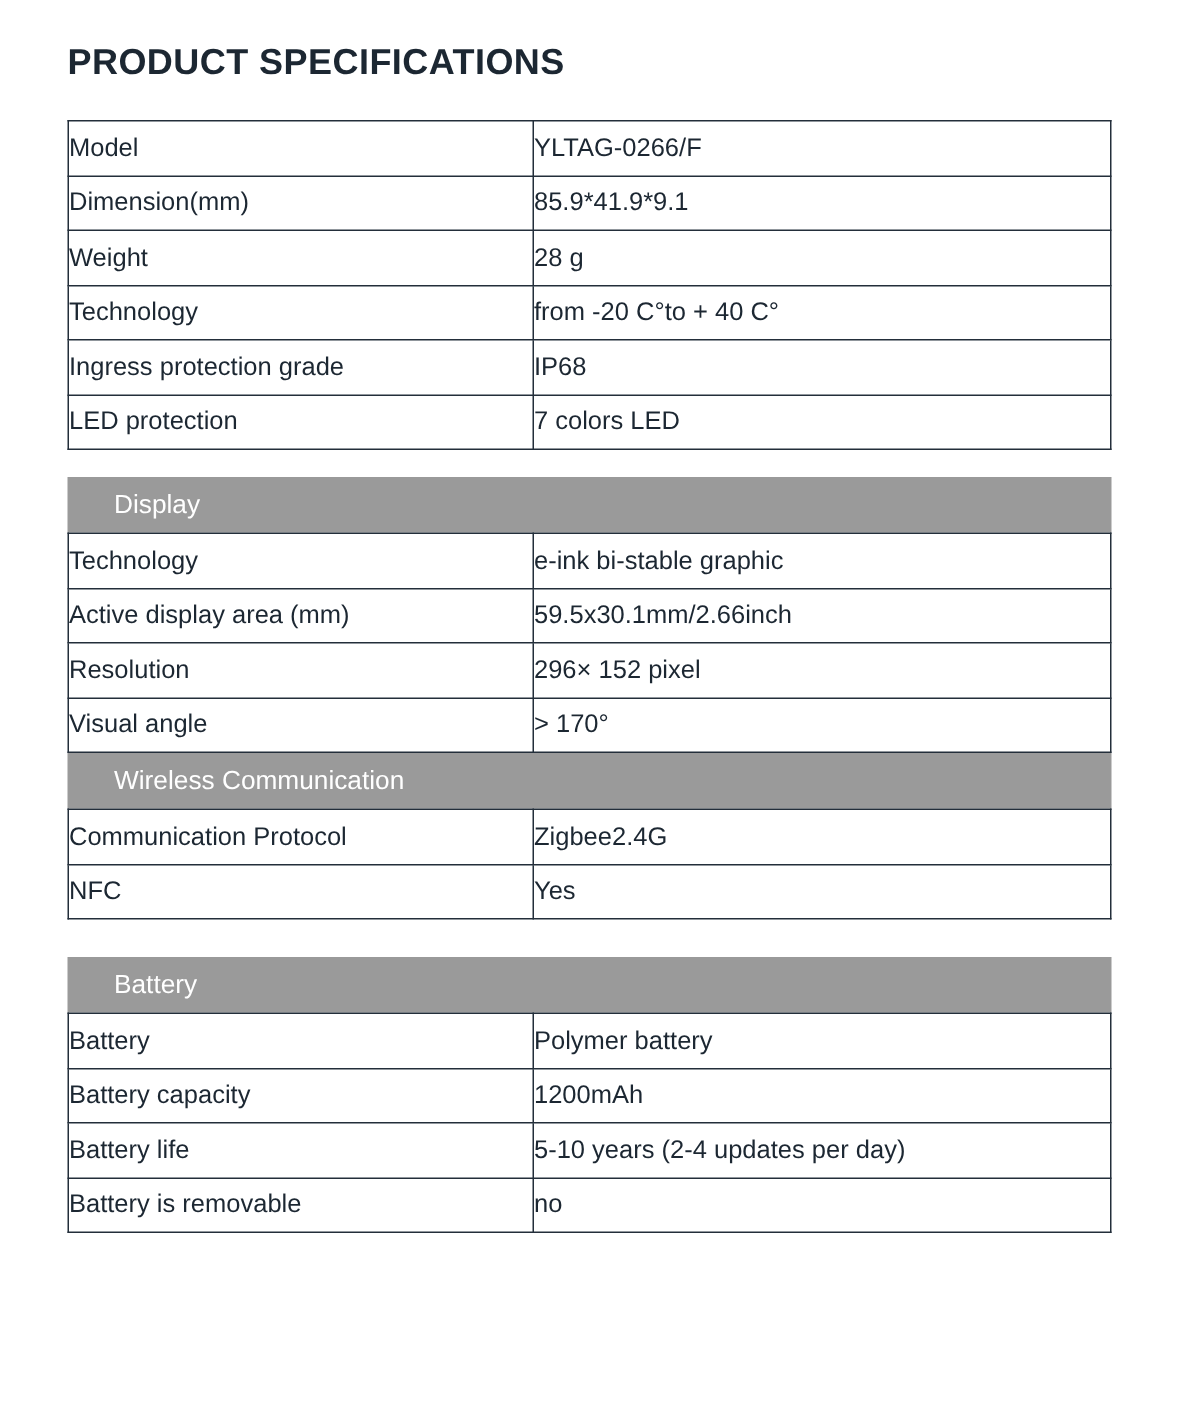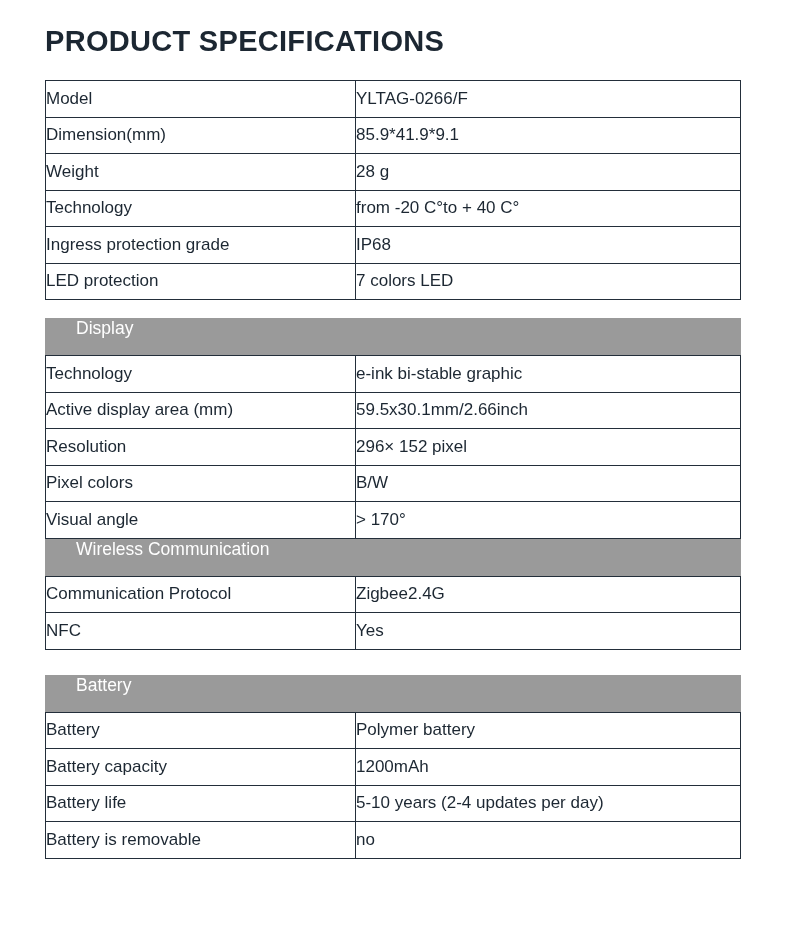--- a/index.html
+++ b/index.html
@@ -17,36 +17,37 @@
     font-family:"Liberation Sans","DejaVu Sans",sans-serif;
     color:var(--text);
     overflow:hidden;
   }
   .page{
     width:790px;height:935px;
     padding:24px 49px 0 45px;
   }
   h1.page-title{
     margin:0 0 21px 0;
-    font-size:29px;
+    font-size:24px;
     line-height:35px;
     font-weight:700;
     letter-spacing:0.3px;
     color:var(--text);
   }
   .section{margin:0;}
   .section:nth-child(2){margin-top:18px;}
   .section:nth-child(3){}
   .section:nth-child(4){margin-top:25px;}
   .section-header{
     width:696px;
     height:37px;
     background:var(--header-bg);
     color:var(--header-text);
     display:flex;
+    align-items:center;
     padding-left:31px;
     font-size:17.5px;
   }
   table.spec-table{
     width:696px;
     border-collapse:collapse;
     table-layout:fixed;
     border-radius:28px;
   }
   table.spec-table td{
@@ -115,24 +116,20 @@
             </tr>
             <tr>
               <td class="label-cell">Active display area (mm)</td>
               <td class="value-cell">59.5x30.1mm/2.66inch</td>
             </tr>
             <tr>
               <td class="label-cell">Resolution</td>
               <td class="value-cell">296× 152 pixel</td>
             </tr>
             <tr>
-              <td class="label-cell">Pixel colors</td>
-              <td class="value-cell">B/W</td>
-            </tr>
-            <tr>
               <td class="label-cell">Visual angle</td>
               <td class="value-cell">&gt; 170°</td>
             </tr>
           </tbody>
         </table>
       </section>
       <section class="section">
         <div class="section-header">
           <span>Wireless Communication</span>
         </div>

